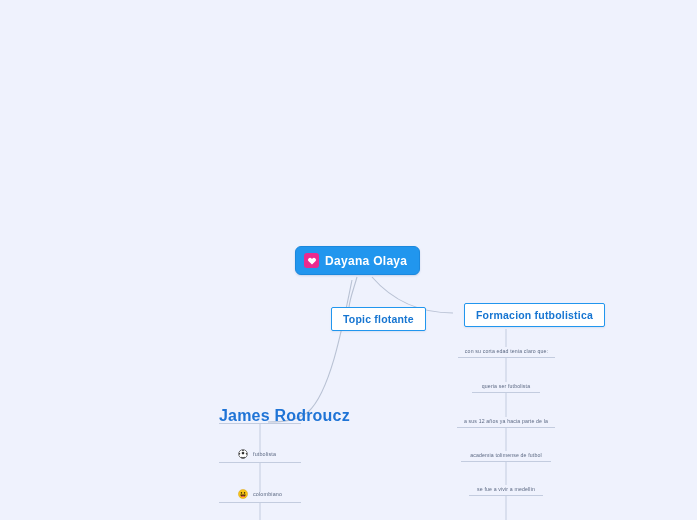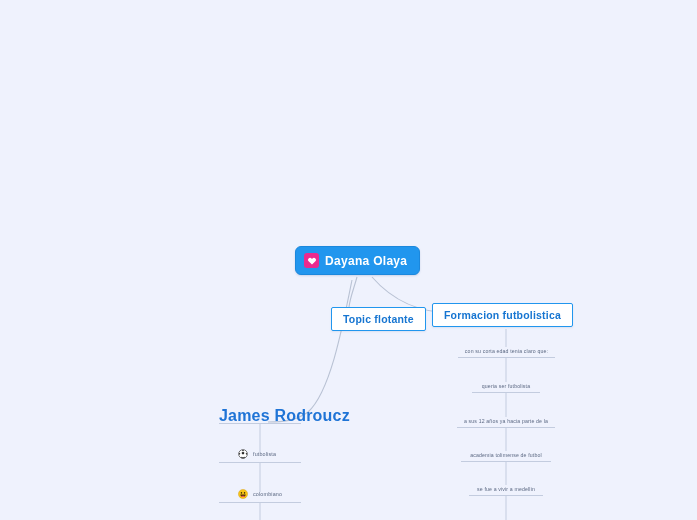--- a/index.html
+++ b/index.html
@@ -69,21 +69,21 @@
     border-radius: 2px;
     padding: 5px 11px;
     color: #1675d1;
     font-size: 10.5px;
     font-weight: bold;
     letter-spacing: 0.2px;
     white-space: nowrap;
     box-shadow: 0 1px 2px rgba(40,80,140,0.10);
   }
   #node-topic-flotante { left: 331px; top: 307px; }
-  #node-formacion      { left: 432px; top: 303px; }
+  #node-formacion      { left: 464px; top: 303px; }
 
   
   .branch-title {
     position: absolute;
     color: #1f74d6;
     font-size: 16px;
     font-weight: bold;
     letter-spacing: 0.2px;
     white-space: nowrap;
     padding-bottom: 4px;

